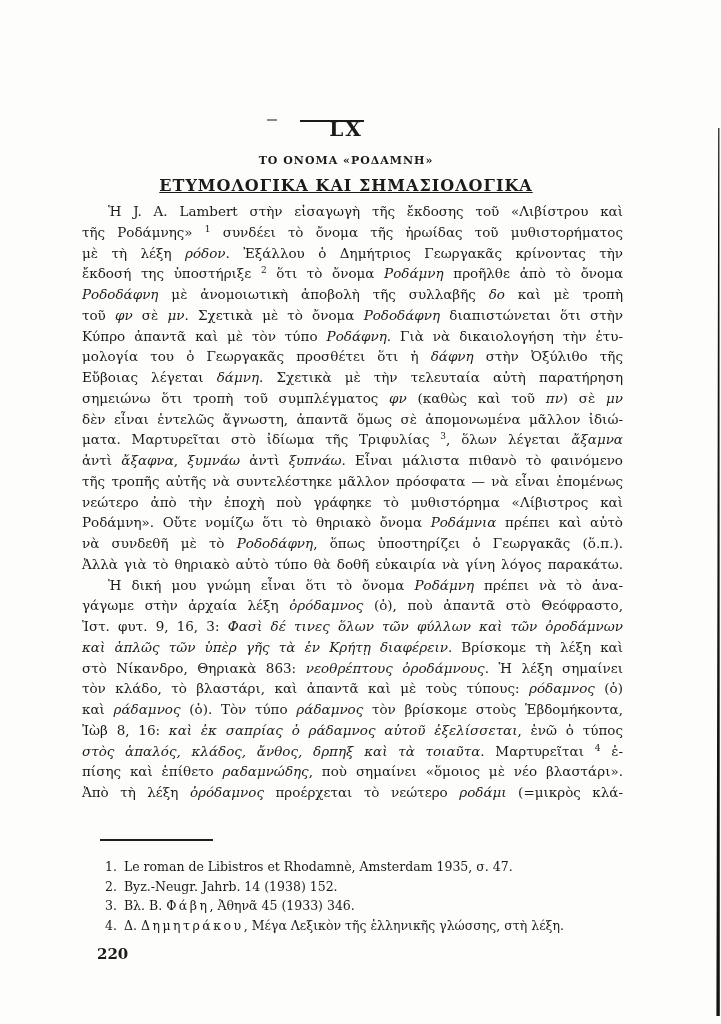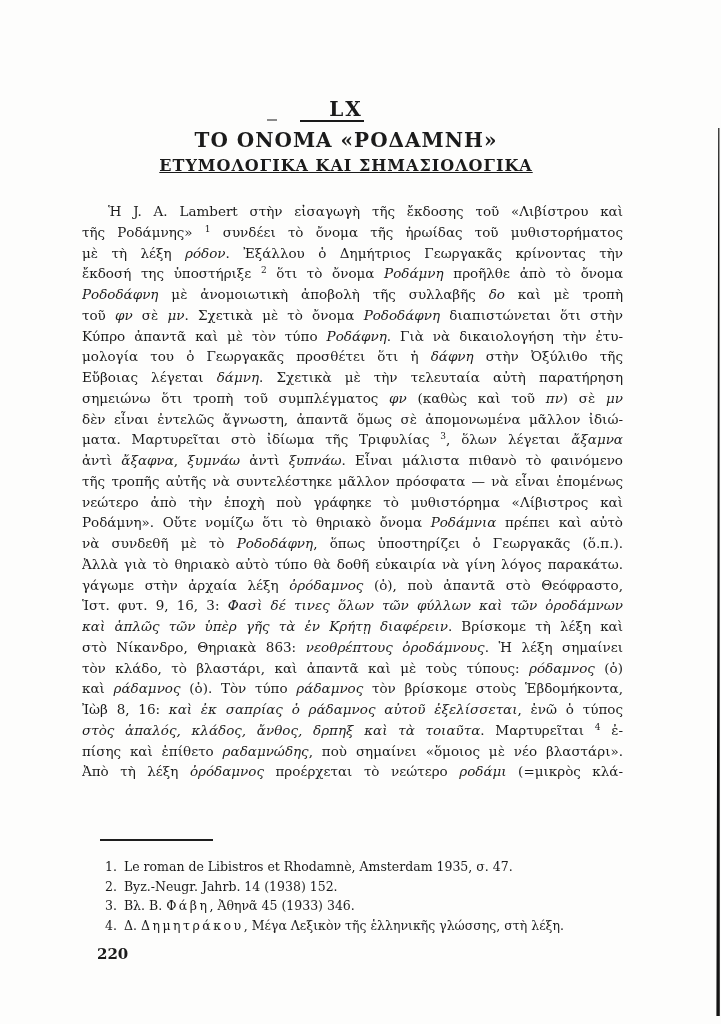--- a/index.html
+++ b/index.html
@@ -20,32 +20,33 @@
     left: 82px;
     width: 528px;
     text-align: center;
   }
   .chapter-number {
     font-size: 20px;
     font-weight: bold;
     letter-spacing: 2px;
     line-height: 20px;
     display: block;
+    margin-top: 20px;
   }
   .chapter-rule {
     position: absolute;
     left: 218px;
     top: 21px;
     width: 64px;
     height: 2px;
     background: #1a1a1a;
   }
   .title-line1 {
     margin-top: 12px;
-    font-size: 20px;
+    font-size: 11px;
     font-weight: bold;
     letter-spacing: 1px;
     line-height: 19px;
   }
   .title-line2 {
     margin-top: 6px;
     font-size: 16px;
     font-weight: bold;
     letter-spacing: 1px;
     line-height: 19px;
@@ -148,20 +149,21 @@
       <div class="line"><span>Εὔβοιας λέγεται </span><span class="it">δάμνη</span><span>. Σχετικὰ μὲ τὴν τελευταία αὐτὴ παρατήρηση</span></div>
       <div class="line"><span>σημειώνω ὅτι τροπὴ τοῦ συμπλέγματος </span><span class="it">φν</span><span> (καθὼς καὶ τοῦ </span><span class="it">πν</span><span>) σὲ </span><span class="it">μν</span></div>
       <div class="line"><span>δὲν εἶναι ἐντελῶς ἄγνωστη, ἀπαντᾶ ὅμως σὲ ἀπομονωμένα μᾶλλον ἰδιώ-</span></div>
       <div class="line"><span>ματα. Μαρτυρεῖται στὸ ἰδίωμα τῆς Τριφυλίας </span><sup>3</sup><span>,  ὅλων λέγεται </span><span class="it">ἄξαμνα</span></div>
       <div class="line"><span>ἀντὶ </span><span class="it">ἄξαφνα</span><span>, </span><span class="it">ξυμνάω</span><span> ἀντὶ </span><span class="it">ξυπνάω</span><span>. Εἶναι μάλιστα πιθανὸ τὸ φαινόμενο</span></div>
       <div class="line"><span>τῆς τροπῆς αὐτῆς νὰ συντελέστηκε μᾶλλον πρόσφατα — νὰ εἶναι ἑπομένως</span></div>
       <div class="line"><span>νεώτερο ἀπὸ τὴν ἐποχὴ ποὺ γράφηκε τὸ μυθιστόρημα «Λίβιστρος καὶ</span></div>
       <div class="line"><span>Ροδάμνη». Οὔτε νομίζω ὅτι τὸ θηριακὸ ὄνομα </span><span class="it">Ροδάμνια</span><span> πρέπει καὶ αὐτὸ</span></div>
       <div class="line"><span>νὰ συνδεθῆ μὲ τὸ </span><span class="it">Ροδοδάφνη</span><span>, ὅπως ὑποστηρίζει ὁ Γεωργακᾶς (ὅ.π.).</span></div>
       <div class="line"><span>Ἀλλὰ γιὰ τὸ θηριακὸ αὐτὸ τύπο θὰ δοθῆ εὐκαιρία νὰ γίνη λόγος παρακάτω.</span></div>
+      <div class="line ind"><span>Ἡ δική μου γνώμη εἶναι ὅτι τὸ ὄνομα </span><span class="it">Ροδάμνη</span><span> πρέπει νὰ τὸ ἀνα-</span></div>
       <div class="line"><span>γάγωμε στὴν ἀρχαία λέξη </span><span class="it">ὀρόδαμνος</span><span> (ὁ), ποὺ ἀπαντᾶ στὸ Θεόφραστο,</span></div>
       <div class="line"><span>Ἱστ. φυτ. 9, 16, 3: </span><span class="it">Φασὶ δέ τινες ὅλων τῶν φύλλων καὶ τῶν ὀροδάμνων</span></div>
       <div class="line"><span class="it">καὶ ἁπλῶς τῶν ὑπὲρ γῆς τὰ ἐν Κρήτῃ διαφέρειν</span><span>. Βρίσκομε τὴ λέξη καὶ</span></div>
       <div class="line"><span>στὸ Νίκανδρο, Θηριακὰ 863: </span><span class="it">νεοθρέπτους ὀροδάμνους</span><span>. Ἡ λέξη σημαίνει</span></div>
       <div class="line"><span>τὸν κλάδο, τὸ βλαστάρι, καὶ ἀπαντᾶ καὶ μὲ τοὺς τύπους: </span><span class="it">ρόδαμνος</span><span> (ὁ)</span></div>
       <div class="line"><span>καὶ </span><span class="it">ράδαμνος</span><span> (ὁ). Τὸν τύπο </span><span class="it">ράδαμνος</span><span> τὸν βρίσκομε στοὺς Ἑβδομήκοντα,</span></div>
       <div class="line"><span>Ἰὼβ 8, 16: </span><span class="it">καὶ ἐκ σαπρίας ὁ ράδαμνος αὐτοῦ ἐξελίσσεται</span><span>, ἐνῶ ὁ τύπος</span></div>
       <div class="line"><span class="it">στὸς ἁπαλός, κλάδος, ἄνθος, δρπηξ καὶ τὰ τοιαῦτα</span><span>. Μαρτυρεῖται </span><sup>4</sup><span> ἐ-</span></div>
       <div class="line"><span>πίσης καὶ ἐπίθετο </span><span class="it">ραδαμνώδης</span><span>, ποὺ σημαίνει «ὅμοιος μὲ νέο βλαστάρι».</span></div>
       <div class="line"><span>Ἀπὸ τὴ λέξη </span><span class="it">ὀρόδαμνος</span><span> προέρχεται τὸ νεώτερο </span><span class="it">ροδάμι</span><span> (=μικρὸς κλά-</span></div>

